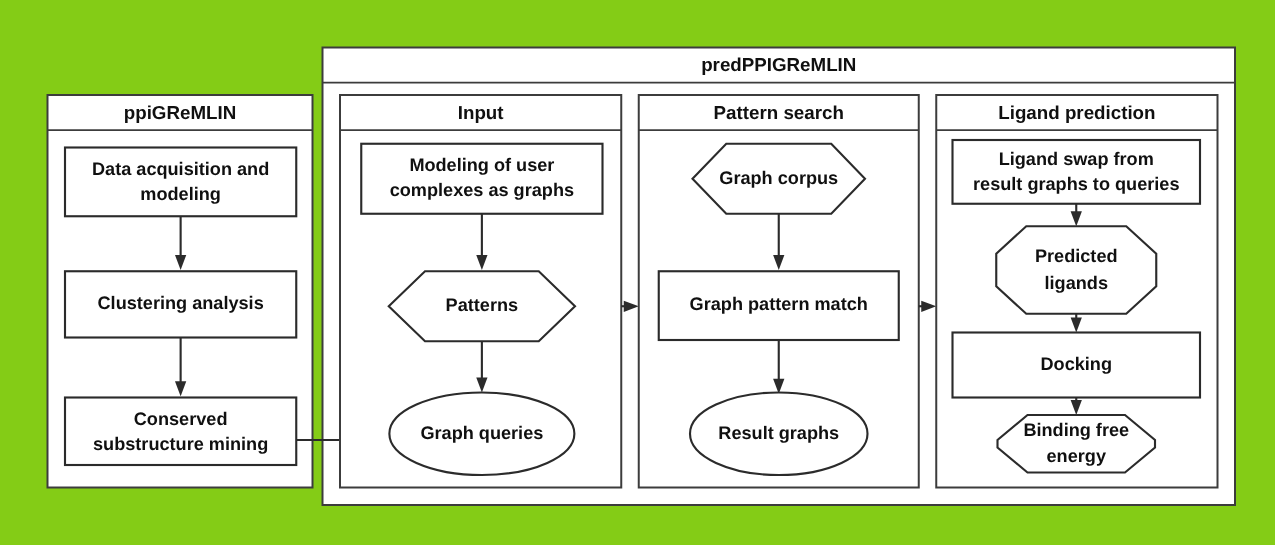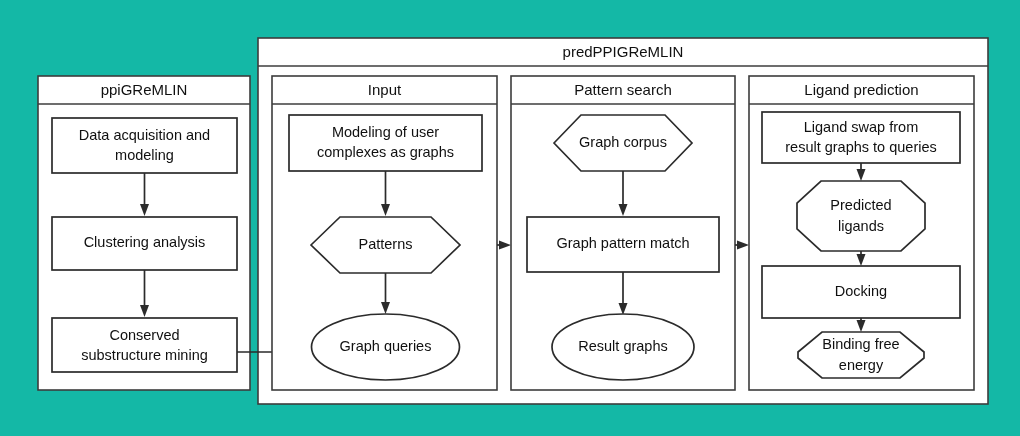--- a/index.html
+++ b/index.html
@@ -8,22 +8,23 @@
     background: #ffffff;
   }
   body {
     font-family: "Liberation Sans", sans-serif;
     -webkit-font-smoothing: antialiased;
   }
   #canvas {
     position: relative;
     width: 1020px;
     height: 436px;
-    background: #14b8a6;
+    background: #84cc16;
     overflow: hidden;
+    font-weight: bold;
   }
   svg#diagram {
     position: absolute;
     left: 0;
     top: 0;
     width: 1020px;
     height: 436px;
   }
   .panel-rect {
     fill: #ffffff;

